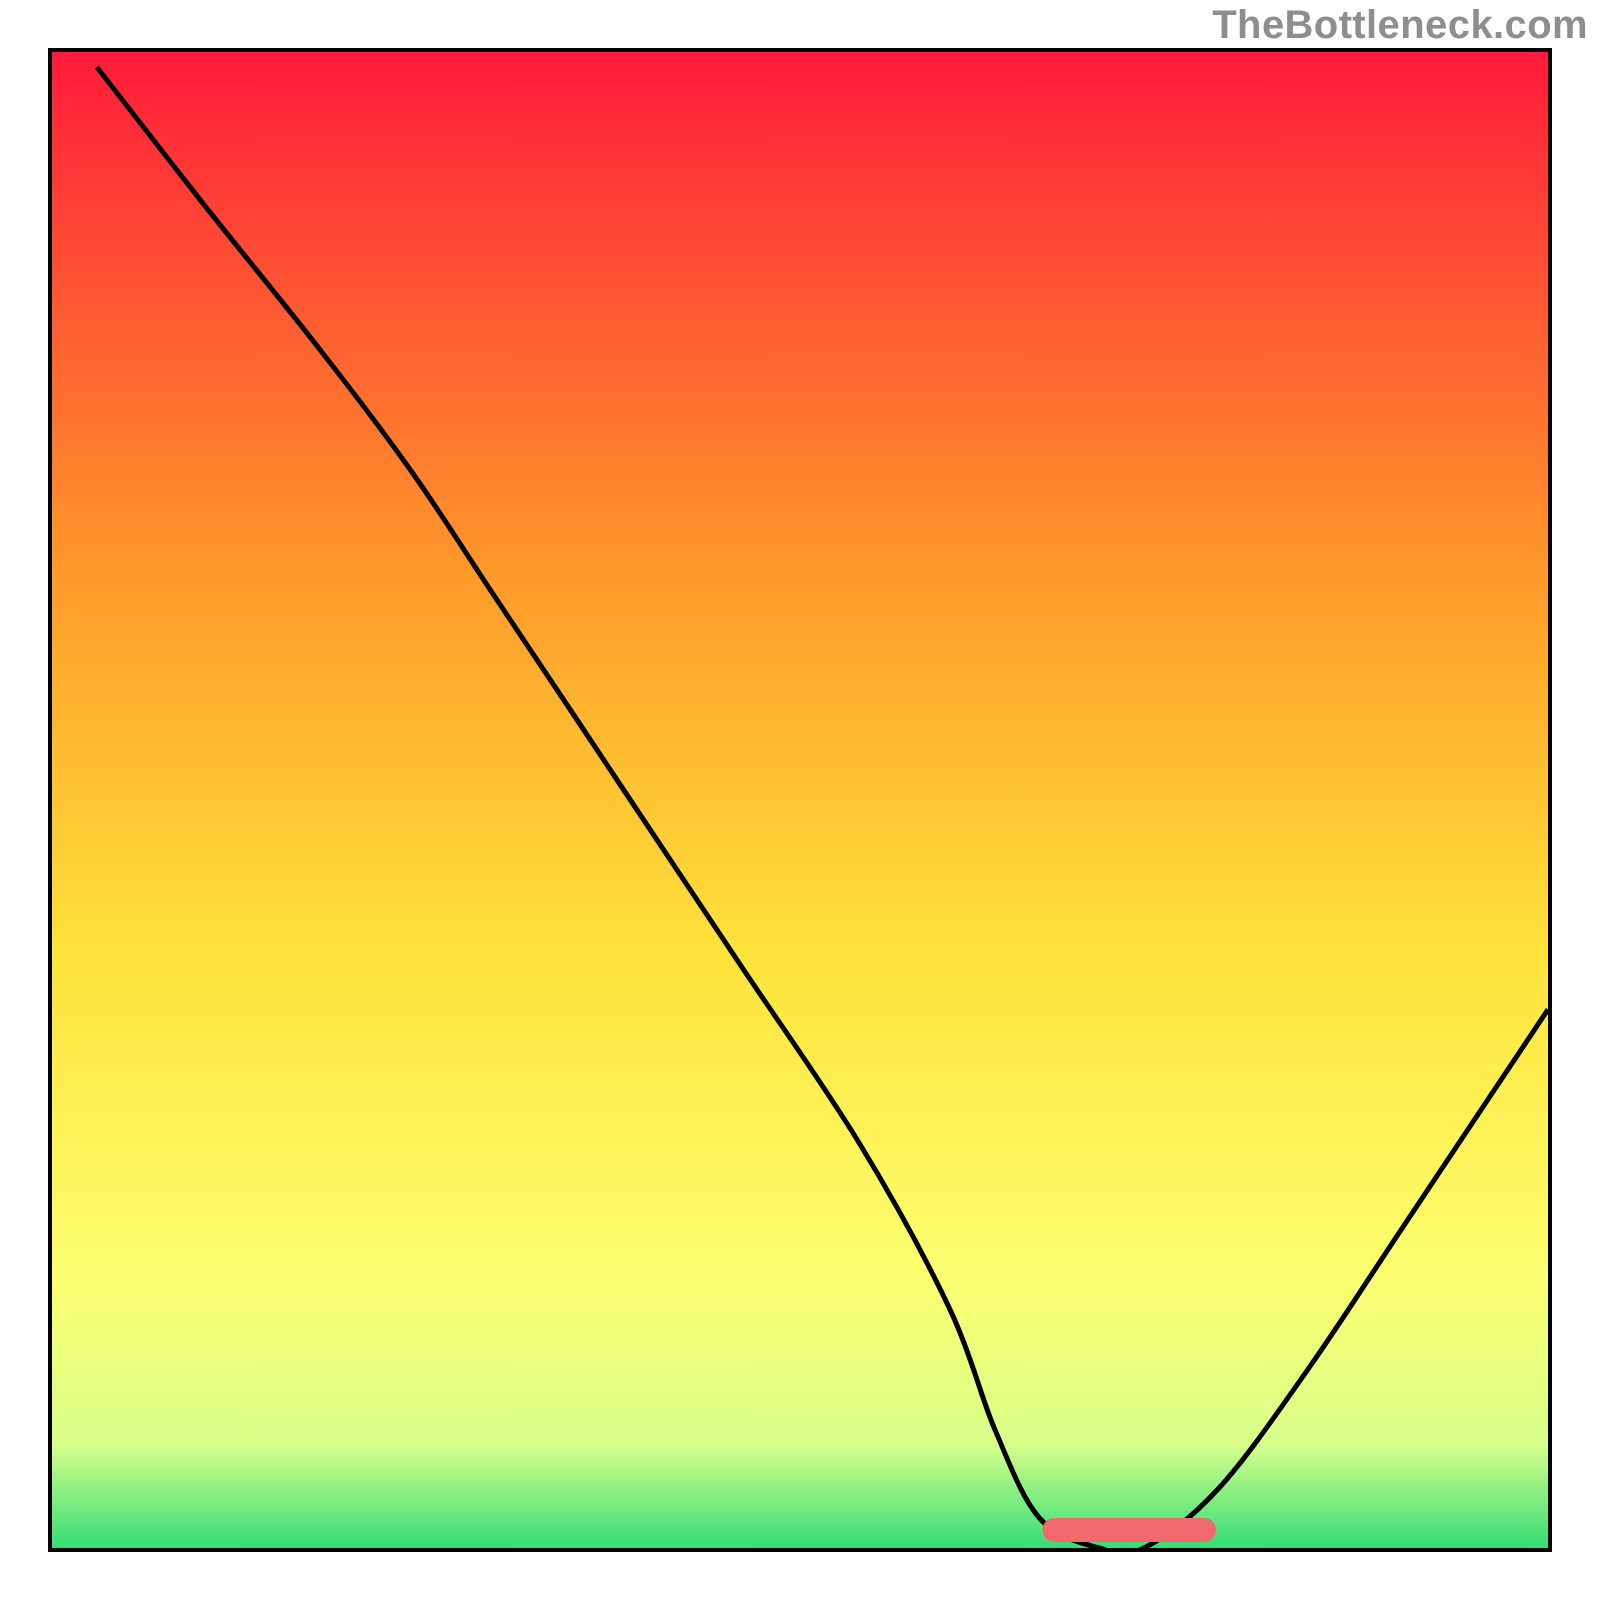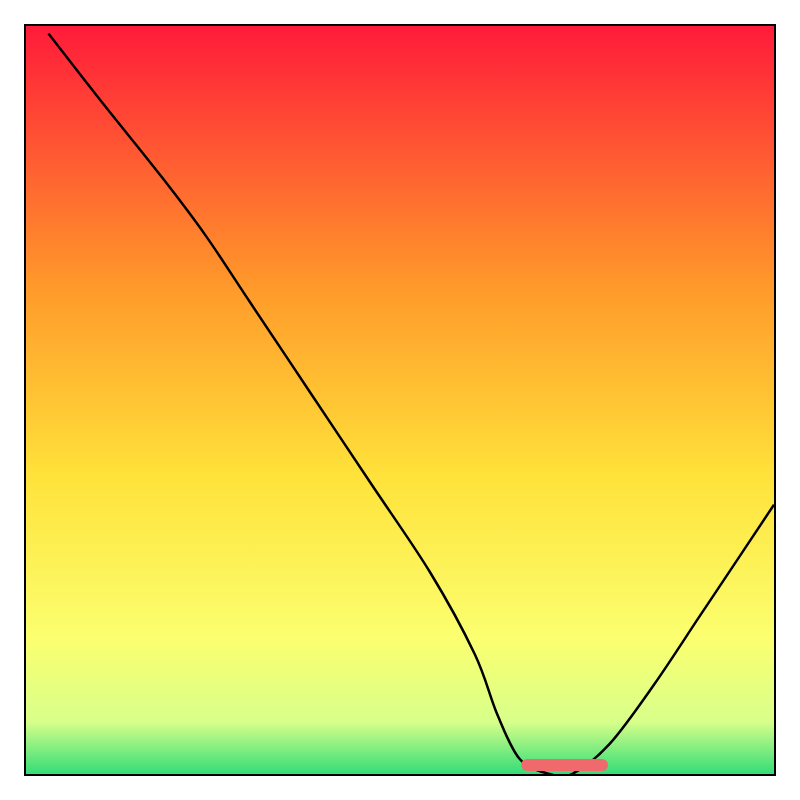--- a/index.html
+++ b/index.html
@@ -48,20 +48,21 @@
     stroke-linejoin: round;
   }
   .nub {
     stroke-linecap: round;
   }
 </style>
 </head>
 <body>
 
 <div class="chart-wrap">
+  <div class="watermark">TheBottleneck.com</div>
   <div class="plot">
     <svg viewBox="0 0 748 748" preserveAspectRatio="none">
       <defs>
         <linearGradient id="bg" x1="0" y1="0" x2="0" y2="1">
           <stop id="g0" offset="0%" stop-color="#ff1b3a"></stop>
           <stop id="g1" offset="35%" stop-color="#ff9a2a"></stop>
           <stop id="g2" offset="60%" stop-color="#ffe23a"></stop>
           <stop id="g3" offset="82%" stop-color="#fbff70"></stop>
           <stop id="g4" offset="93%" stop-color="#d8ff8a"></stop>
           <stop id="g5" offset="100%" stop-color="#33dd77"></stop>

